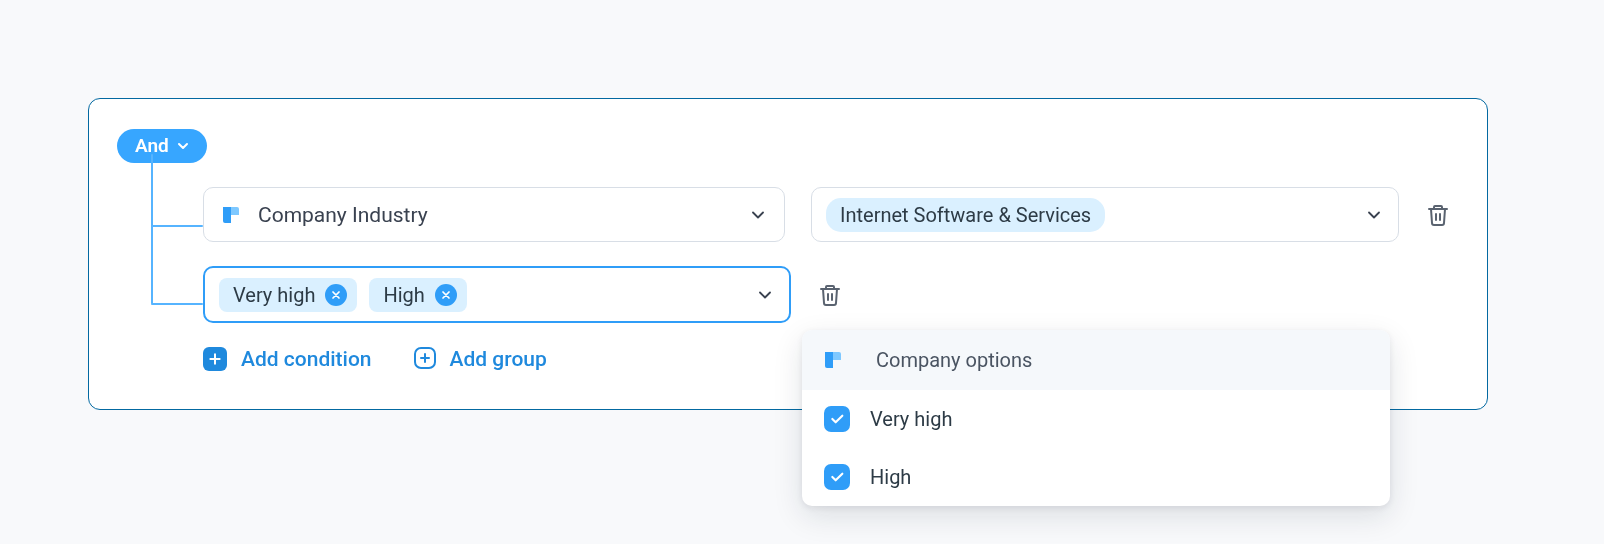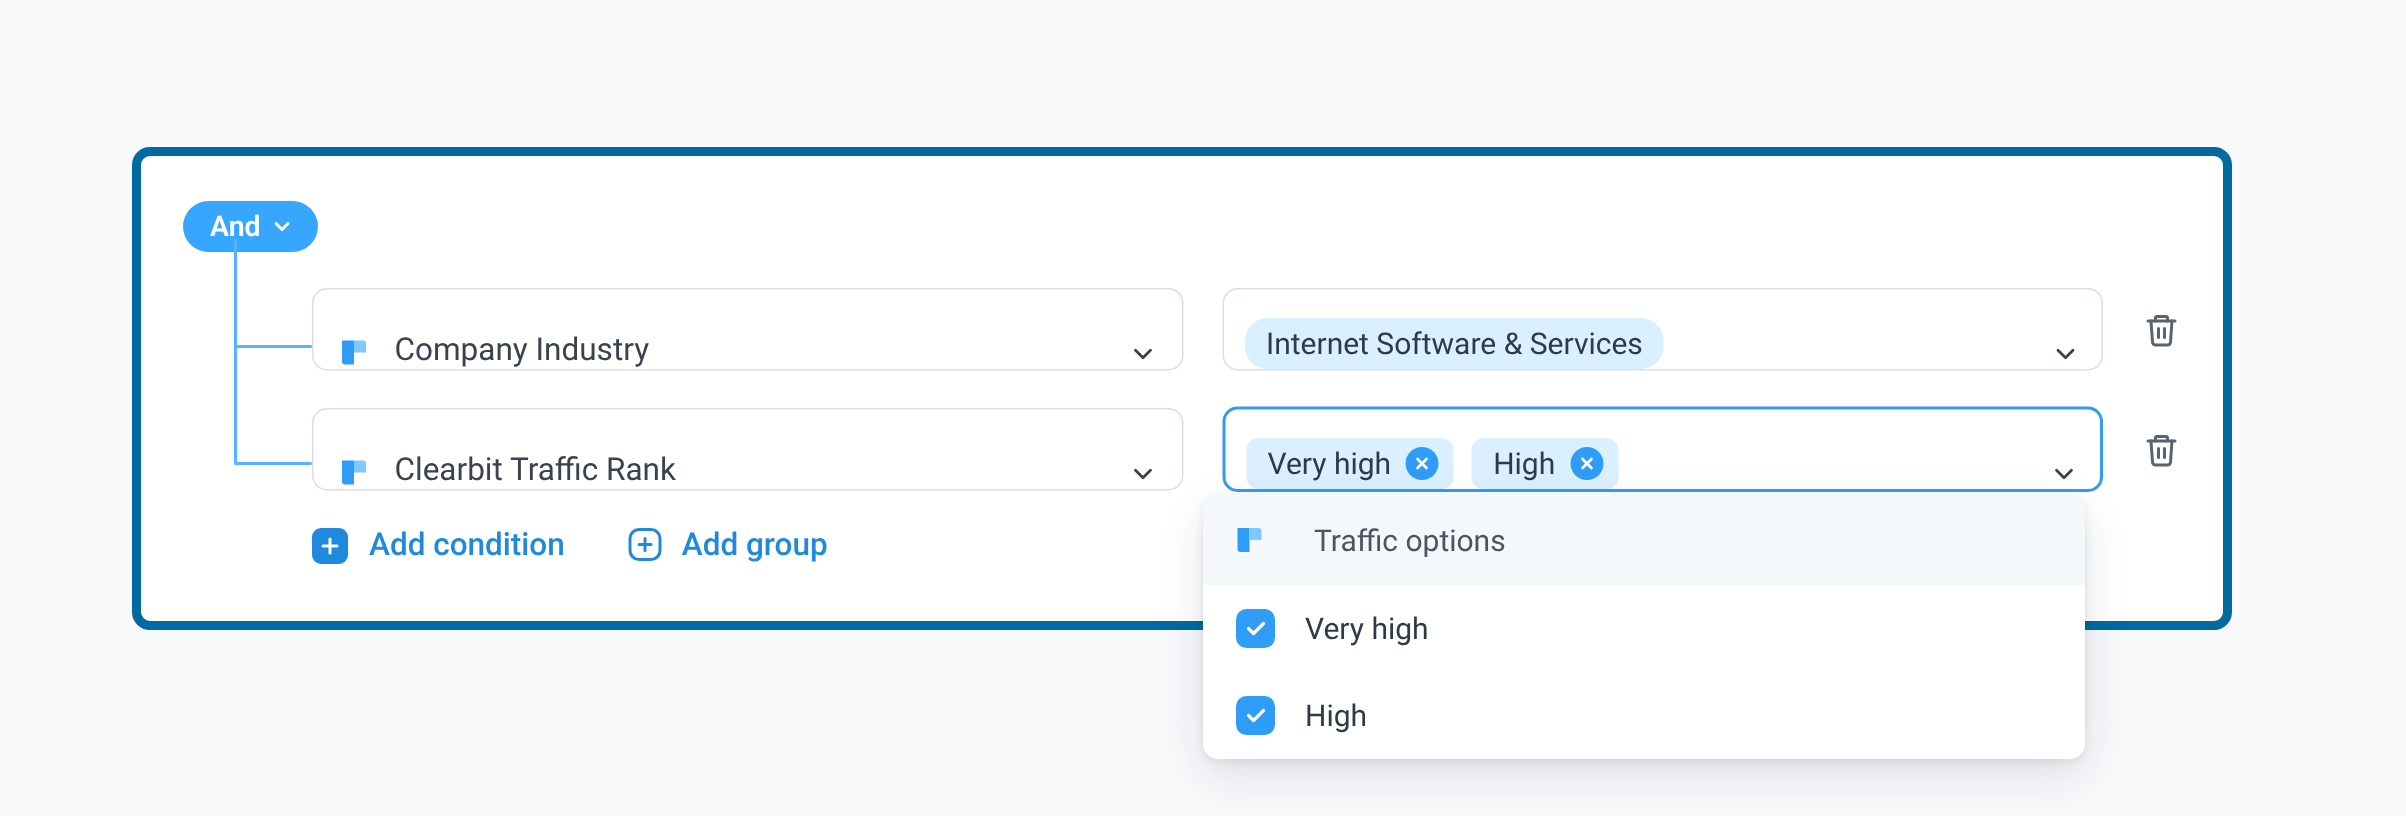--- a/index.html
+++ b/index.html
@@ -10,21 +10,21 @@
       height: 544px;
       overflow: hidden;
       position: relative;
     }
     .panel {
       position: absolute;
       left: 88px;
       top: 98px;
       width: 1400px;
       background: #fff;
-      border: 6px solid #0369a1;
+      border: 1px solid #0369a1;
       border-radius: 12px;
       padding: 30px 28px 38px 28px;
     }
     .and-pill {
       display: inline-flex;
       align-items: center;
       gap: 6px;
       background: #37a6ff;
       color: #fff;
       font-weight: 600;
@@ -62,21 +62,21 @@
     }
     .cond-row {
       display: flex;
       align-items: center;
       gap: 26px;
       margin-left: 52px;
       margin-bottom: 24px;
     }
     .field-select, .value-select {
       display: flex;
-      align-items: flex-end;
+      align-items: center;
       border: 1px solid #d8dee6;
       border-radius: 10px;
       height: 55px;
       background: #fff;
       cursor: pointer;
     }
     .field-select { width: 582px; padding: 0 16px; }
     .value-select { width: 588px; padding: 0 14px; }
     .value-select.focused {
       border: 2px solid #2f9df8;
@@ -251,34 +251,20 @@
           <svg width="24" height="26" viewBox="0 0 24 24" fill="none" stroke="#5a6370" stroke-width="2" stroke-linecap="round" stroke-linejoin="round">
               <polyline points="3 6 5 6 21 6"></polyline>
               <path d="M19 6l-1 14a2 2 0 0 1-2 2H8a2 2 0 0 1-2-2L5 6"></path>
               <path d="M10 11v6M14 11v6"></path>
               <path d="M8 6V4a1 1 0 0 1 1-1h6a1 1 0 0 1 1 1v2"></path>
             </svg>
         </div>
       </div>
 
       <div class="cond-row">
-        <div class="field-select">
-          <span class="clearbit-icon">
-            <svg width="22" height="22" viewBox="0 0 22 22">
-                <path d="M3 3h8v16H5a2 2 0 0 1-2-2V3z" fill="#2f9df8"></path>
-                <path d="M11 3h6a2 2 0 0 1 2 2v6h-8V3z" fill="#7ec8ff"></path>
-              </svg>
-          </span>
-          <span class="field-label">Clearbit Traffic Rank</span>
-          <span class="chev-down">
-            <svg width="20" height="20" viewBox="0 0 24 24" fill="none">
-                <path d="M6 9l6 6 6-6" stroke="#3a4250" stroke-width="2.2" stroke-linecap="round" stroke-linejoin="round"></path>
-              </svg>
-          </span>
-        </div>
         <div class="value-select focused">
           <span class="chip">
             <span>Very high</span>
             <span class="x">
               <svg width="12" height="12" viewBox="0 0 24 24">
                   <path d="M6 6l12 12M18 6L6 18" stroke="#fff" stroke-width="3.5" stroke-linecap="round"></path>
                 </svg>
             </span>
           </span>
           <span class="chip">
@@ -330,21 +316,21 @@
 </div>
 
 <div class="dropdown">
   <div class="dropdown-header">
     <span class="clearbit-icon">
       <svg width="22" height="22" viewBox="0 0 22 22">
           <path d="M3 3h8v16H5a2 2 0 0 1-2-2V3z" fill="#2f9df8"></path>
           <path d="M11 3h6a2 2 0 0 1 2 2v6h-8V3z" fill="#7ec8ff"></path>
         </svg>
     </span>
-    <span>Traffic options</span>
+    <span>Company options</span>
   </div>
   <div class="dropdown-item">
     <span class="checkbox">
       <svg width="16" height="16" viewBox="0 0 24 24">
           <path d="M5 12l5 5L20 7" stroke="#fff" stroke-width="3.2" fill="none" stroke-linecap="round" stroke-linejoin="round"></path>
         </svg>
     </span>
     <span>Very high</span>
   </div>
   <div class="dropdown-item">

